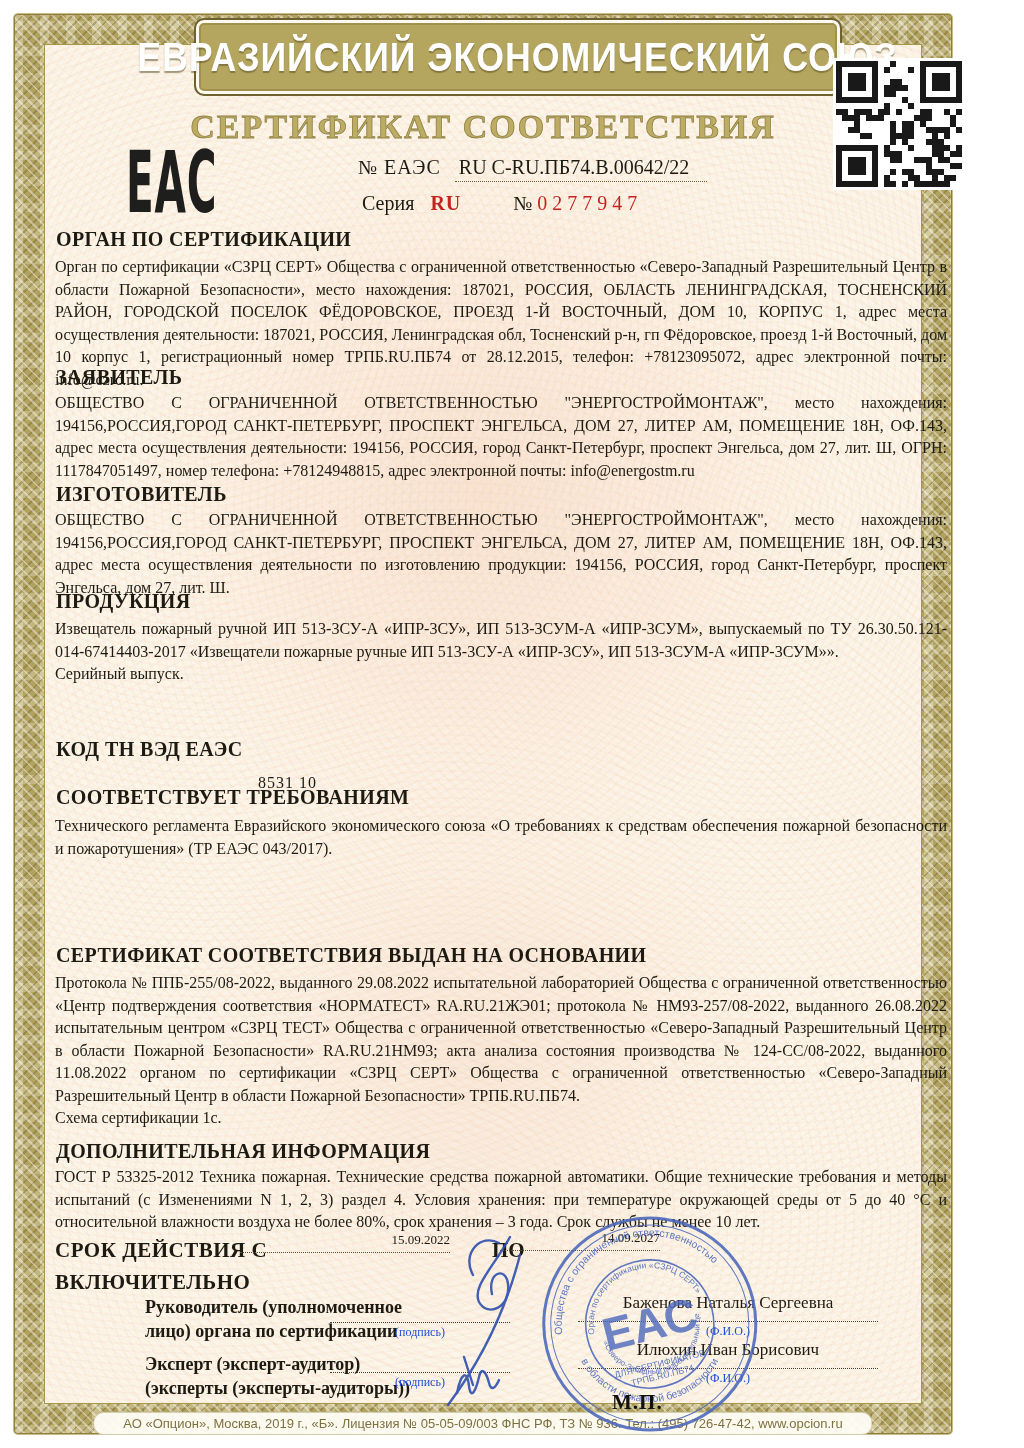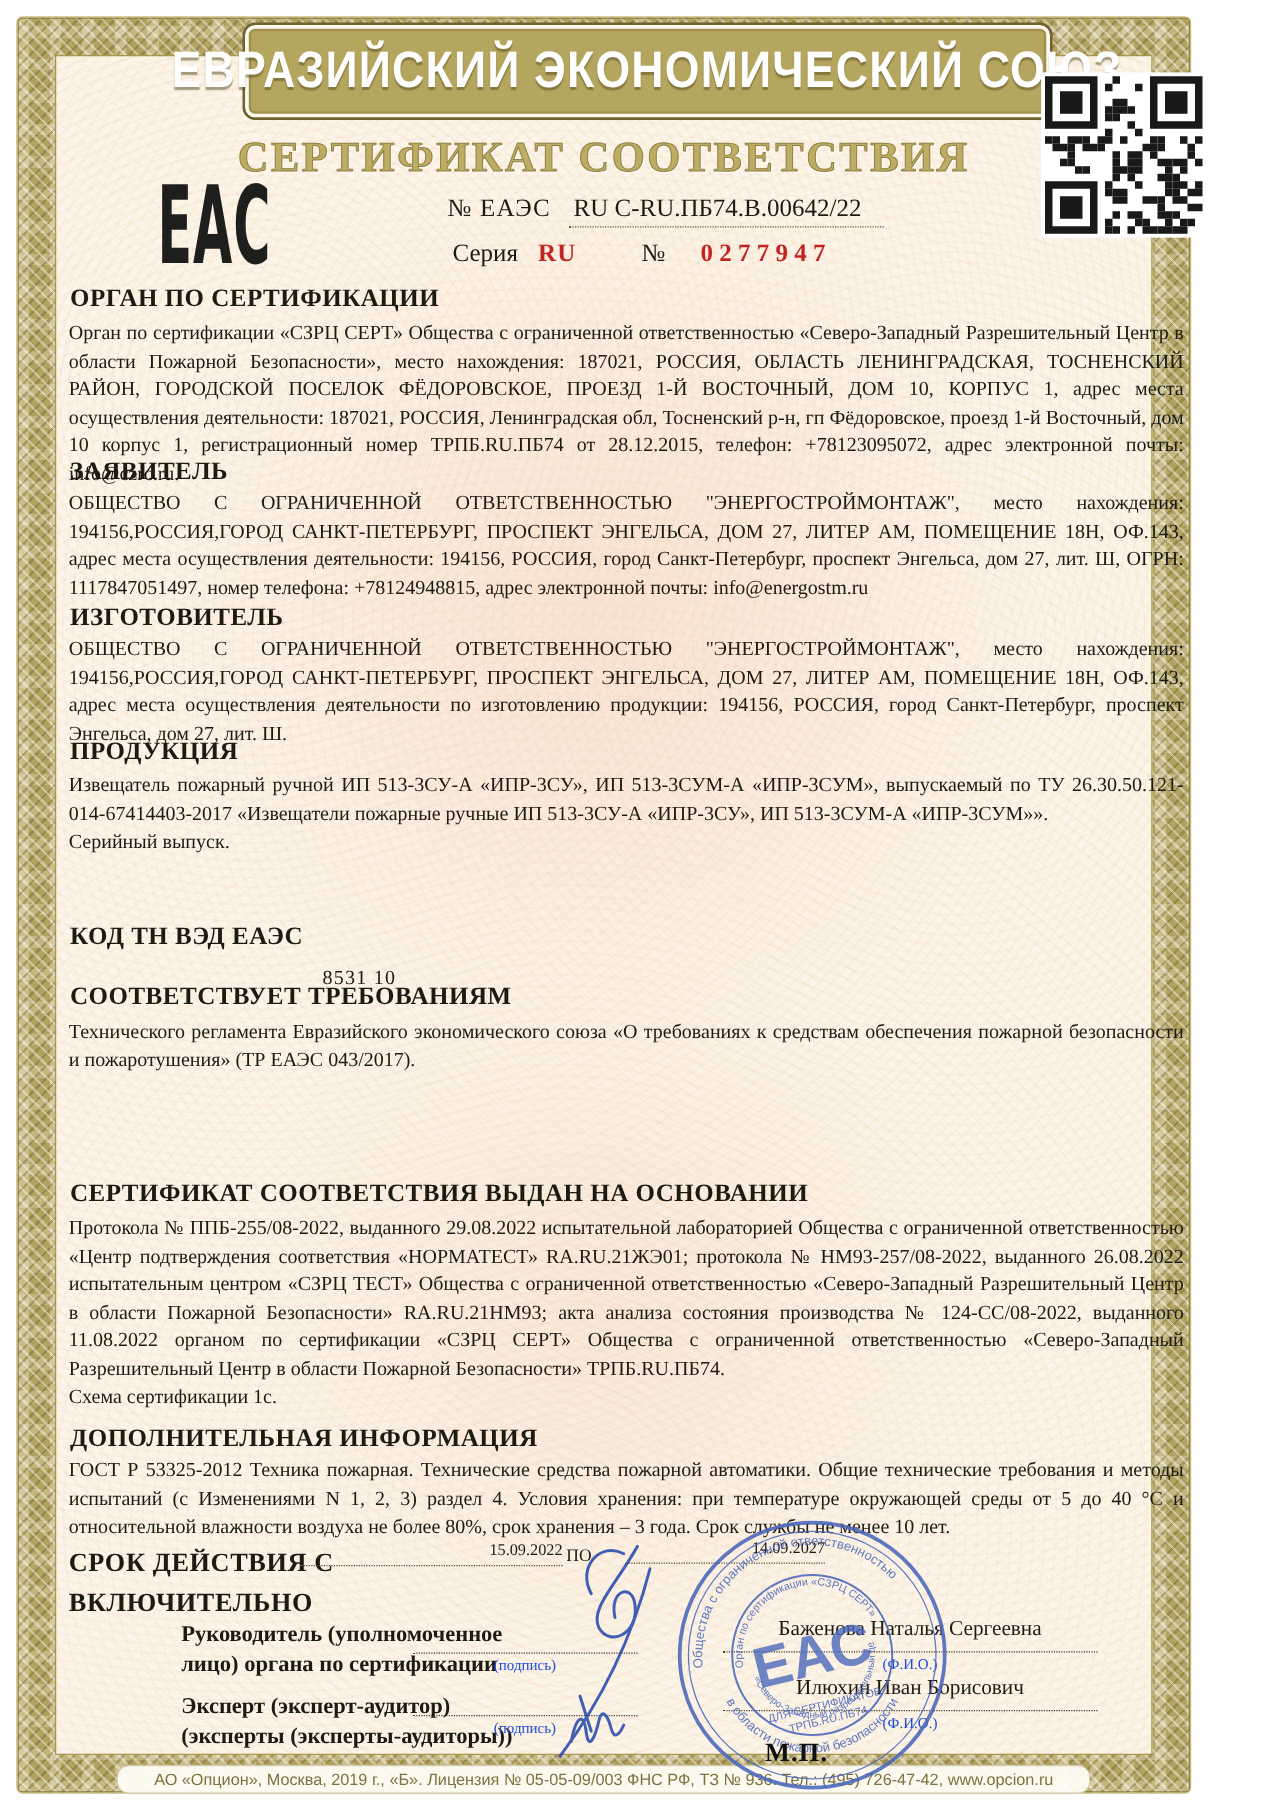--- a/index.html
+++ b/index.html
@@ -41,32 +41,32 @@
   
   .doc-title{left:0;right:0;top:108px;z-index:3;text-align:center;font-weight:700;font-size:34px;
     color:#bdac64;letter-spacing:2px;-webkit-text-stroke:0.8px #8f7f41;
     text-shadow:1px 1px 0 rgba(255,255,255,.6);}
   .num-line{left:358px;top:156px;z-index:3;font-size:20px;white-space:nowrap;}
   .num-label{letter-spacing:1px;}
   .num-value{margin-left:14px;border-bottom:1px dotted #6b5f35;padding:0 18px 3px 4px;}
   .series-line{left:362px;top:192px;z-index:3;font-size:20px;white-space:nowrap;}
   .series-value{font-weight:700;margin-left:16px;letter-spacing:1px;}
   .blank-no-label{margin-left:52px;}
-  .blank-no-value{font-weight:700;margin-left:28px;letter-spacing:5px;}
+  .blank-no-value{font-weight:400;margin-left:5px;letter-spacing:5px;}
   .red{color:#c42421;}
   
   .sec-h{left:56px;z-index:3;font-weight:700;font-size:20px;letter-spacing:.4px;white-space:nowrap;}
   .sec-t{left:55px;width:892px;z-index:3;font-size:16px;line-height:22.5px;text-align:justify;}
   .sec-t p{margin:0;}
   .tnved-val{left:258px;z-index:3;font-size:16px;letter-spacing:1px;margin-top:34px;}
   
   .valid-from{left:55px;top:1238px;z-index:3;font-weight:700;font-size:21px;letter-spacing:.5px;}
   .valid-incl{left:55px;top:1270px;z-index:3;font-weight:700;font-size:21px;letter-spacing:.5px;}
   .date-slot{z-index:3;font-size:13px;text-align:right;border-bottom:1px dotted #5c5233;padding-bottom:4px;}
-  .valid-to-label{left:453px;top:1238px;z-index:3;font-weight:400;font-size:14px;}
+  .valid-to-label{left:492px;top:1238px;z-index:3;font-weight:700;font-size:21px;}
   
   .role{left:145px;z-index:3;font-weight:700;font-size:18px;line-height:24px;}
   .sig-slot{left:330px;width:180px;z-index:3;}
   .sig-slot .line{height:22px;border-bottom:1px dotted #44402e;}
   .cap{text-align:center;font-size:12px;color:#1d4ed8;margin-top:2px;}
   .name-slot{left:578px;width:300px;z-index:3;text-align:center;}
   .name-slot .nm{font-size:17px;padding-bottom:8px;border-bottom:1px dotted #44402e;}
   .mp{left:612px;top:1390px;z-index:7;font-weight:700;font-size:21px;letter-spacing:1px;color:#101010;}
   
   .stamp{left:524px;top:1202px;z-index:6;transform:rotate(-14deg);opacity:.88;}

